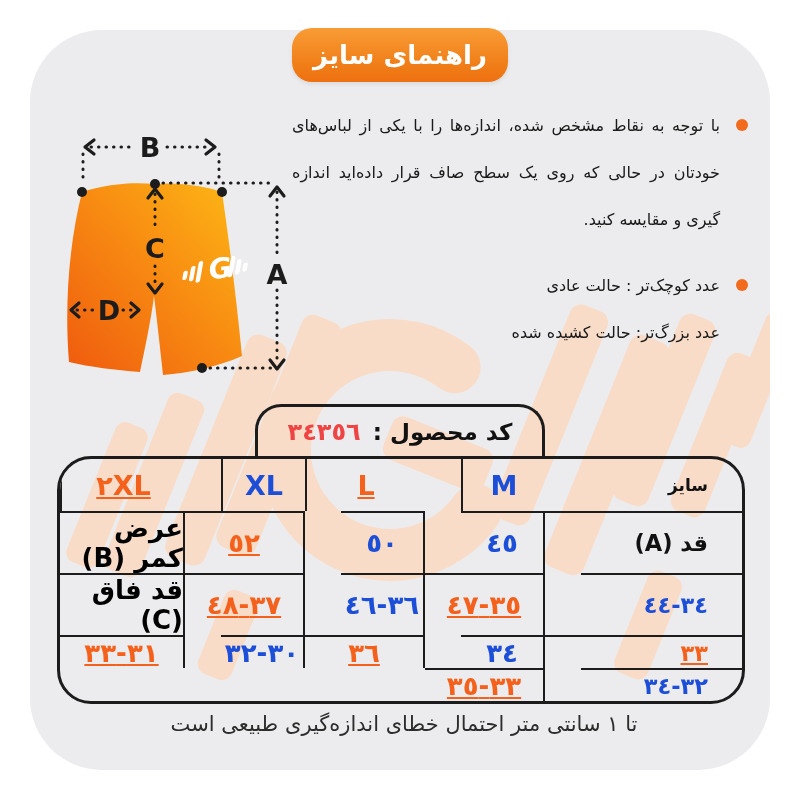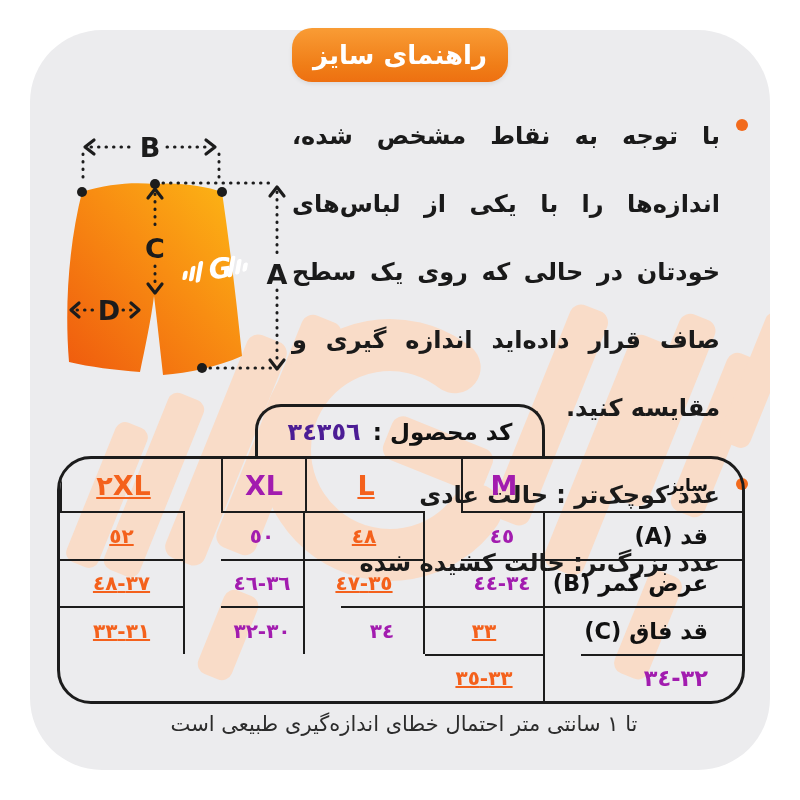--- a/index.html
+++ b/index.html
@@ -11,47 +11,47 @@
 
   .watermark { position:absolute; left:30px; top:30px; width:740px; height:740px; pointer-events:none; }
 
   .title-badge { position:absolute; left:292px; top:28px; width:216px; height:54px;
           background:linear-gradient(180deg,#f99c35 0%,#f07d17 70%,#ee7011 100%);
           border-radius:20px; display:flex; align-items:center; justify-content:center;
           box-shadow:0 2px 4px rgba(0,0,0,0.08); }
   .title-badge span { color:#ffffff; font-size:26px; font-weight:bold; direction:rtl; }
 
   .bullets { position:absolute; top:102px; right:50px; width:458px; direction:rtl; color:#1a1a1a; }
-  .bullet { position:relative; padding-right:30px; font-size:24px; font-weight:bold; line-height:68px; }
+  .bullet { position:relative; padding-right:30px; font-size:16px; font-weight:normal; line-height:47px; }
   .bullet.justify { text-align:justify; }
   .bullet-dot { position:absolute; right:2px; top:17px; width:12px; height:12px; border-radius:50%;
                 background:#f26a1c; }
   .bullet.second { margin-top:19px; }
   .bullet .line { display:block; }
 
   .shorts-svg { position:absolute; left:33px; top:118px; width:285px; height:285px; }
 
   .code-badge { position:absolute; left:255px; top:404px; width:290px; height:52px;
           border:3px solid #1c1c1c; border-bottom:none; border-radius:26px 26px 0 0;
           display:flex; align-items:center; justify-content:center; direction:rtl; gap:12px; }
   .code-badge .lbl { font-size:23px; font-weight:bold; color:#111; }
-  .code-badge .val { font-size:24px; font-weight:bold; color:#4c1d95; }
+  .code-badge .val { font-size:24px; font-weight:bold; color:#ef4444; }
 
   .tbl { position:absolute; left:57px; top:456px; width:688px; height:248px;
          display:grid; grid-template-columns:197px 120px 120px 120px 1fr;
          grid-template-rows:52px repeat(4,1fr);
          direction:rtl; border:3px solid #1c1c1c; border-radius:34px; overflow:hidden; }
   .tbl > div { display:flex; align-items:center; justify-content:center;
                border-top:2.5px solid #1c1c1c; border-inline-start:2.5px solid #1c1c1c;
-               font-weight:bold; font-size:20px; direction:rtl; }
+               font-weight:bold; font-size:26px; direction:rtl; }
   .tbl > div:nth-child(-n+5) { border-top:none; }
   .tbl > div:nth-child(5n+1) { border-inline-start:none; justify-content:flex-start;
                padding-inline-start:34px; color:#111; font-size:22.5px; }
   .tbl > div.hdr { font-size:27px; direction:ltr; }
-  .tbl > div.c-navy { color:#a21caf;margin-left:36px; }
+  .tbl > div.c-navy { color:#1d4ed8;margin-left:36px; }
   .tbl > div.c-orange { color:#f4611c;text-decoration:underline; }
   .tbl > div:first-child { font-size:17px; }
 
   .footer-note { position:absolute; left:4px; top:712px; width:800px; text-align:center;
           direction:rtl; font-size:21px; color:#2c2c2c; }
 </style>
 </head>
 <body>
 
 <div class="stage">
@@ -178,33 +178,33 @@
 
   <div class="tbl">
     <div>سایز</div>
     <div class="hdr c-navy">M</div>
     <div class="hdr c-orange">L</div>
     <div class="hdr c-navy">XL</div>
     <div class="hdr c-orange">٢XL</div>
 
     <div>قد (A)</div>
     <div class="c-navy">٤٥</div>
-    <div class="c-orange">٤٨</div>
     <div class="c-navy">٥٠</div>
     <div class="c-orange">٥٢</div>
 
     <div>عرض کمر (B)</div>
     <div class="c-navy">٣٤-٤٤</div>
     <div class="c-orange">٣٥-٤٧</div>
     <div class="c-navy">٣٦-٤٦</div>
     <div class="c-orange">٣٧-٤٨</div>
 
     <div>قد فاق (C)</div>
     <div class="c-orange">٣٣</div>
     <div class="c-navy">٣٤</div>
+    <div class="c-orange">٣٦</div>
 
     <div class="c-navy">٣٠-٣٢</div>
     <div class="c-orange">٣١-٣٣</div>
     <div class="c-navy">٣٢-٣٤</div>
     <div class="c-orange">٣٣-٣٥</div>
   </div>
 
   <div class="footer-note">تا ١ سانتی متر احتمال خطای اندازه‌گیری طبیعی است</div>
 
 </div>

